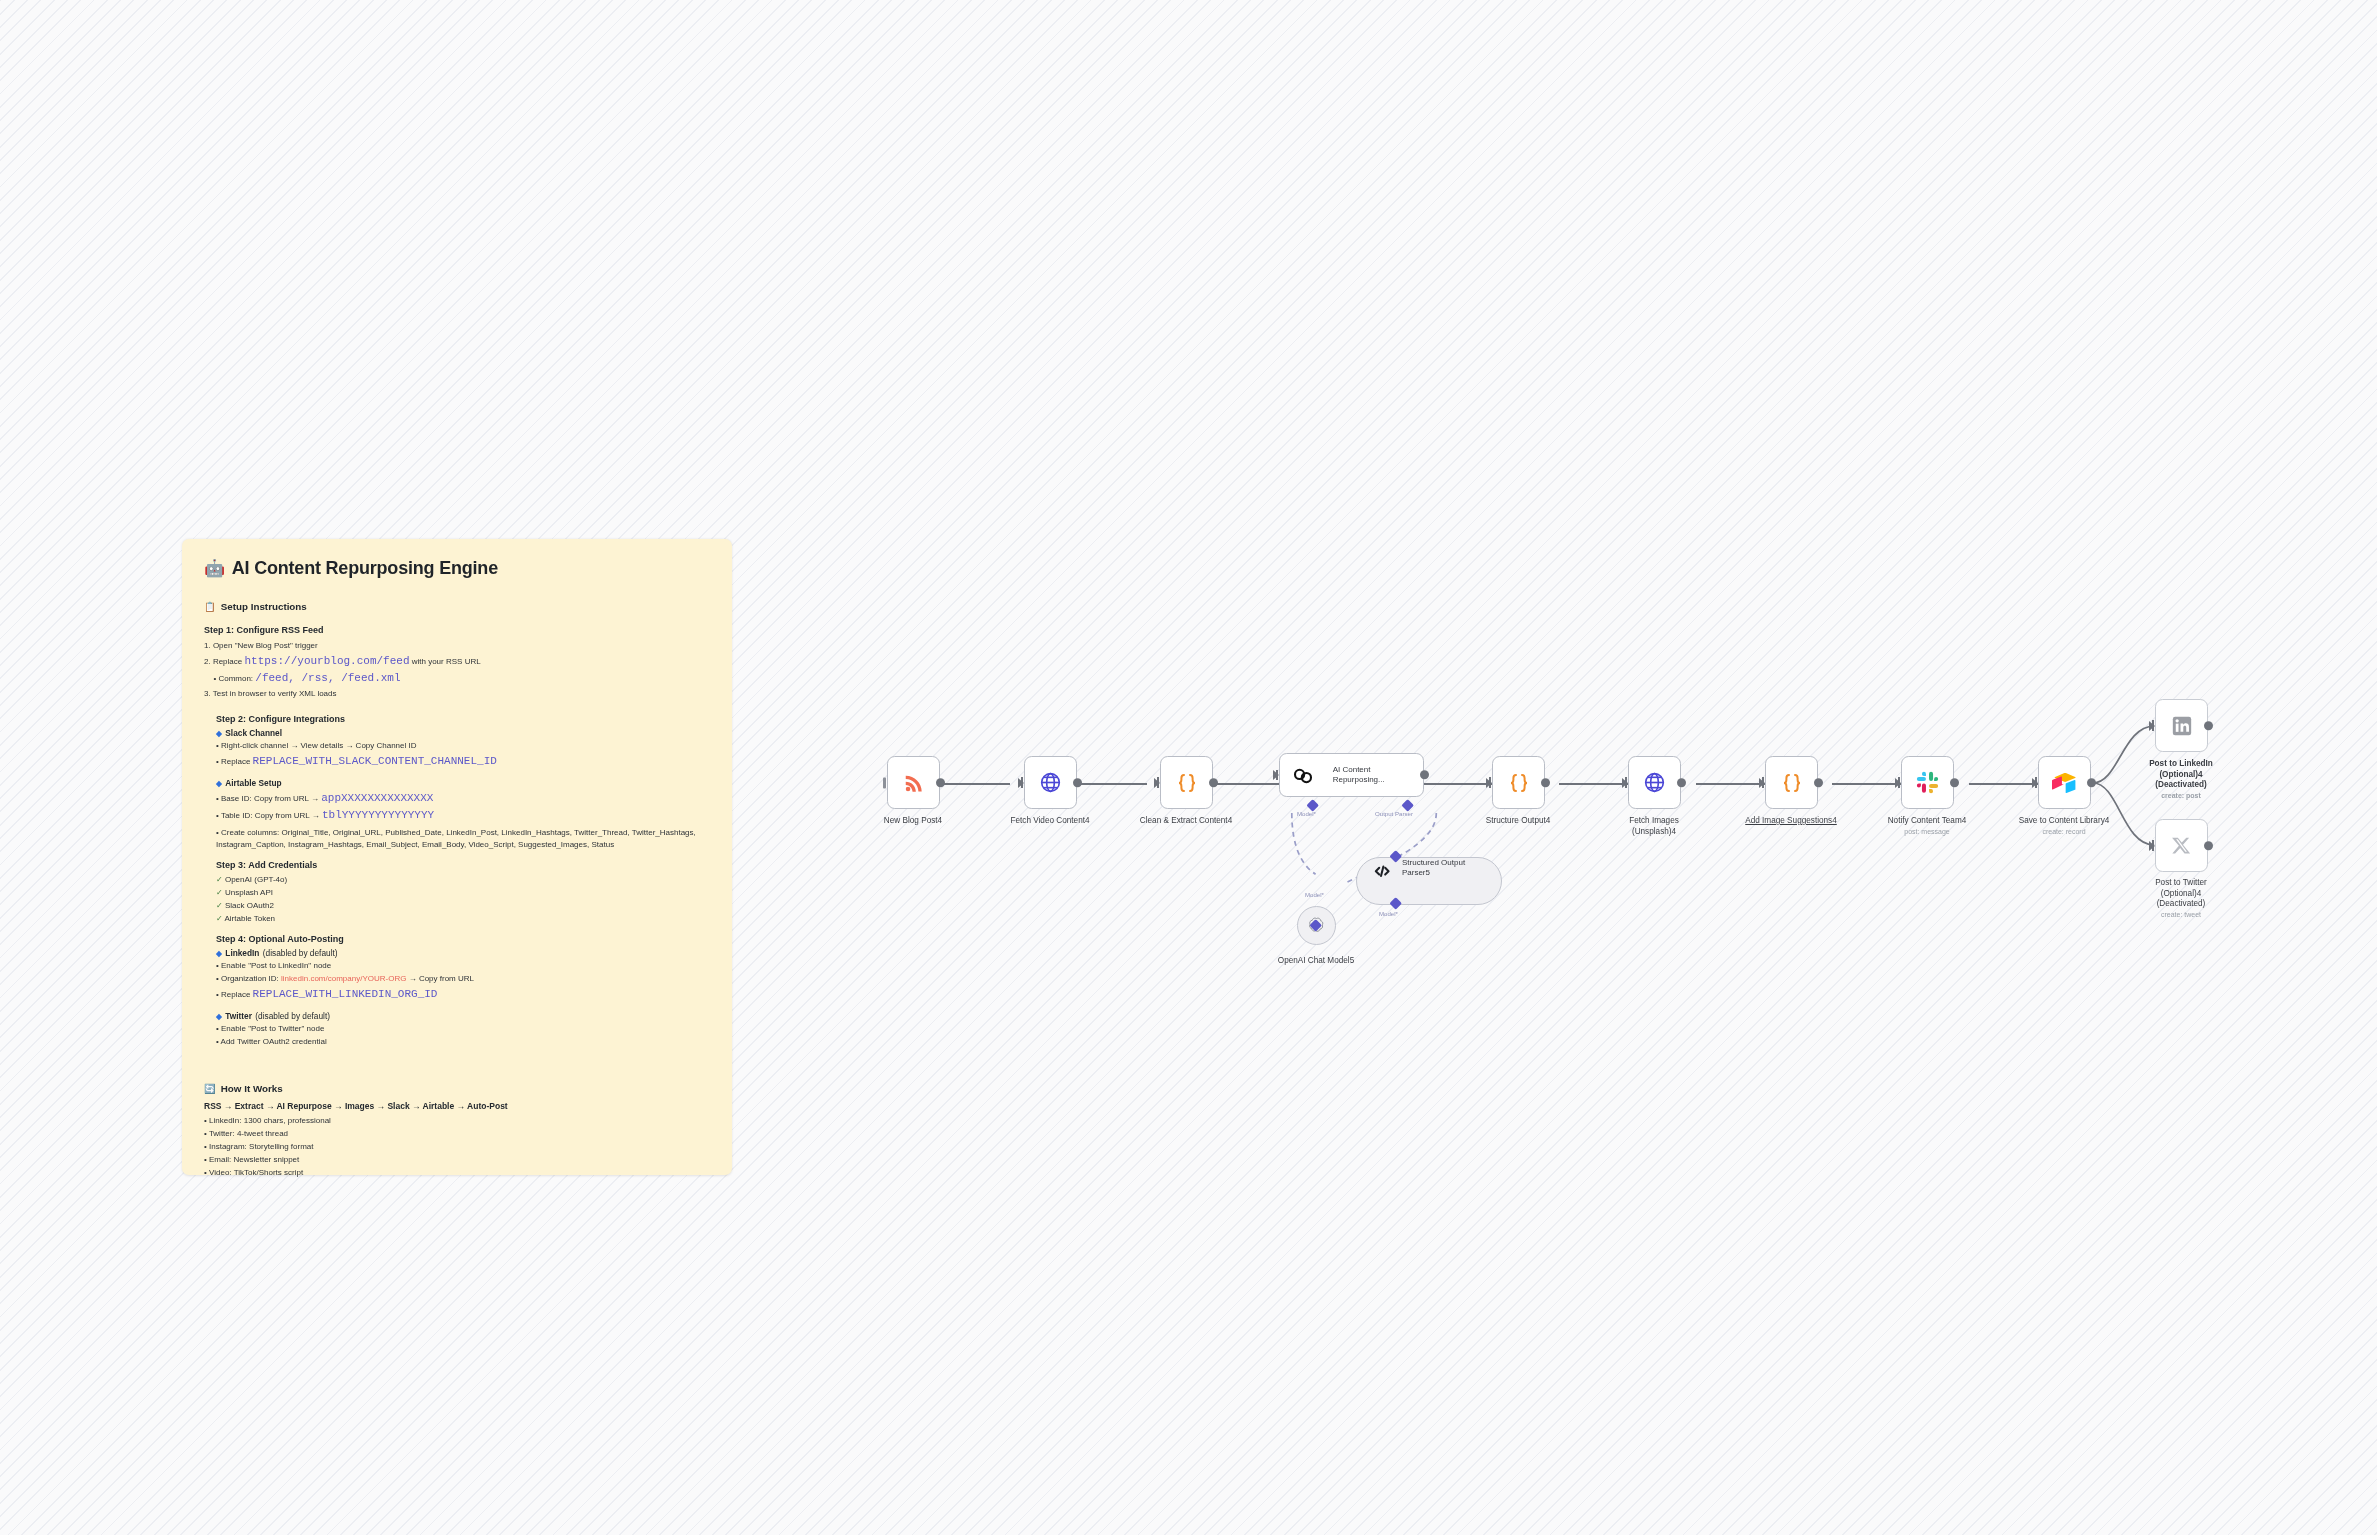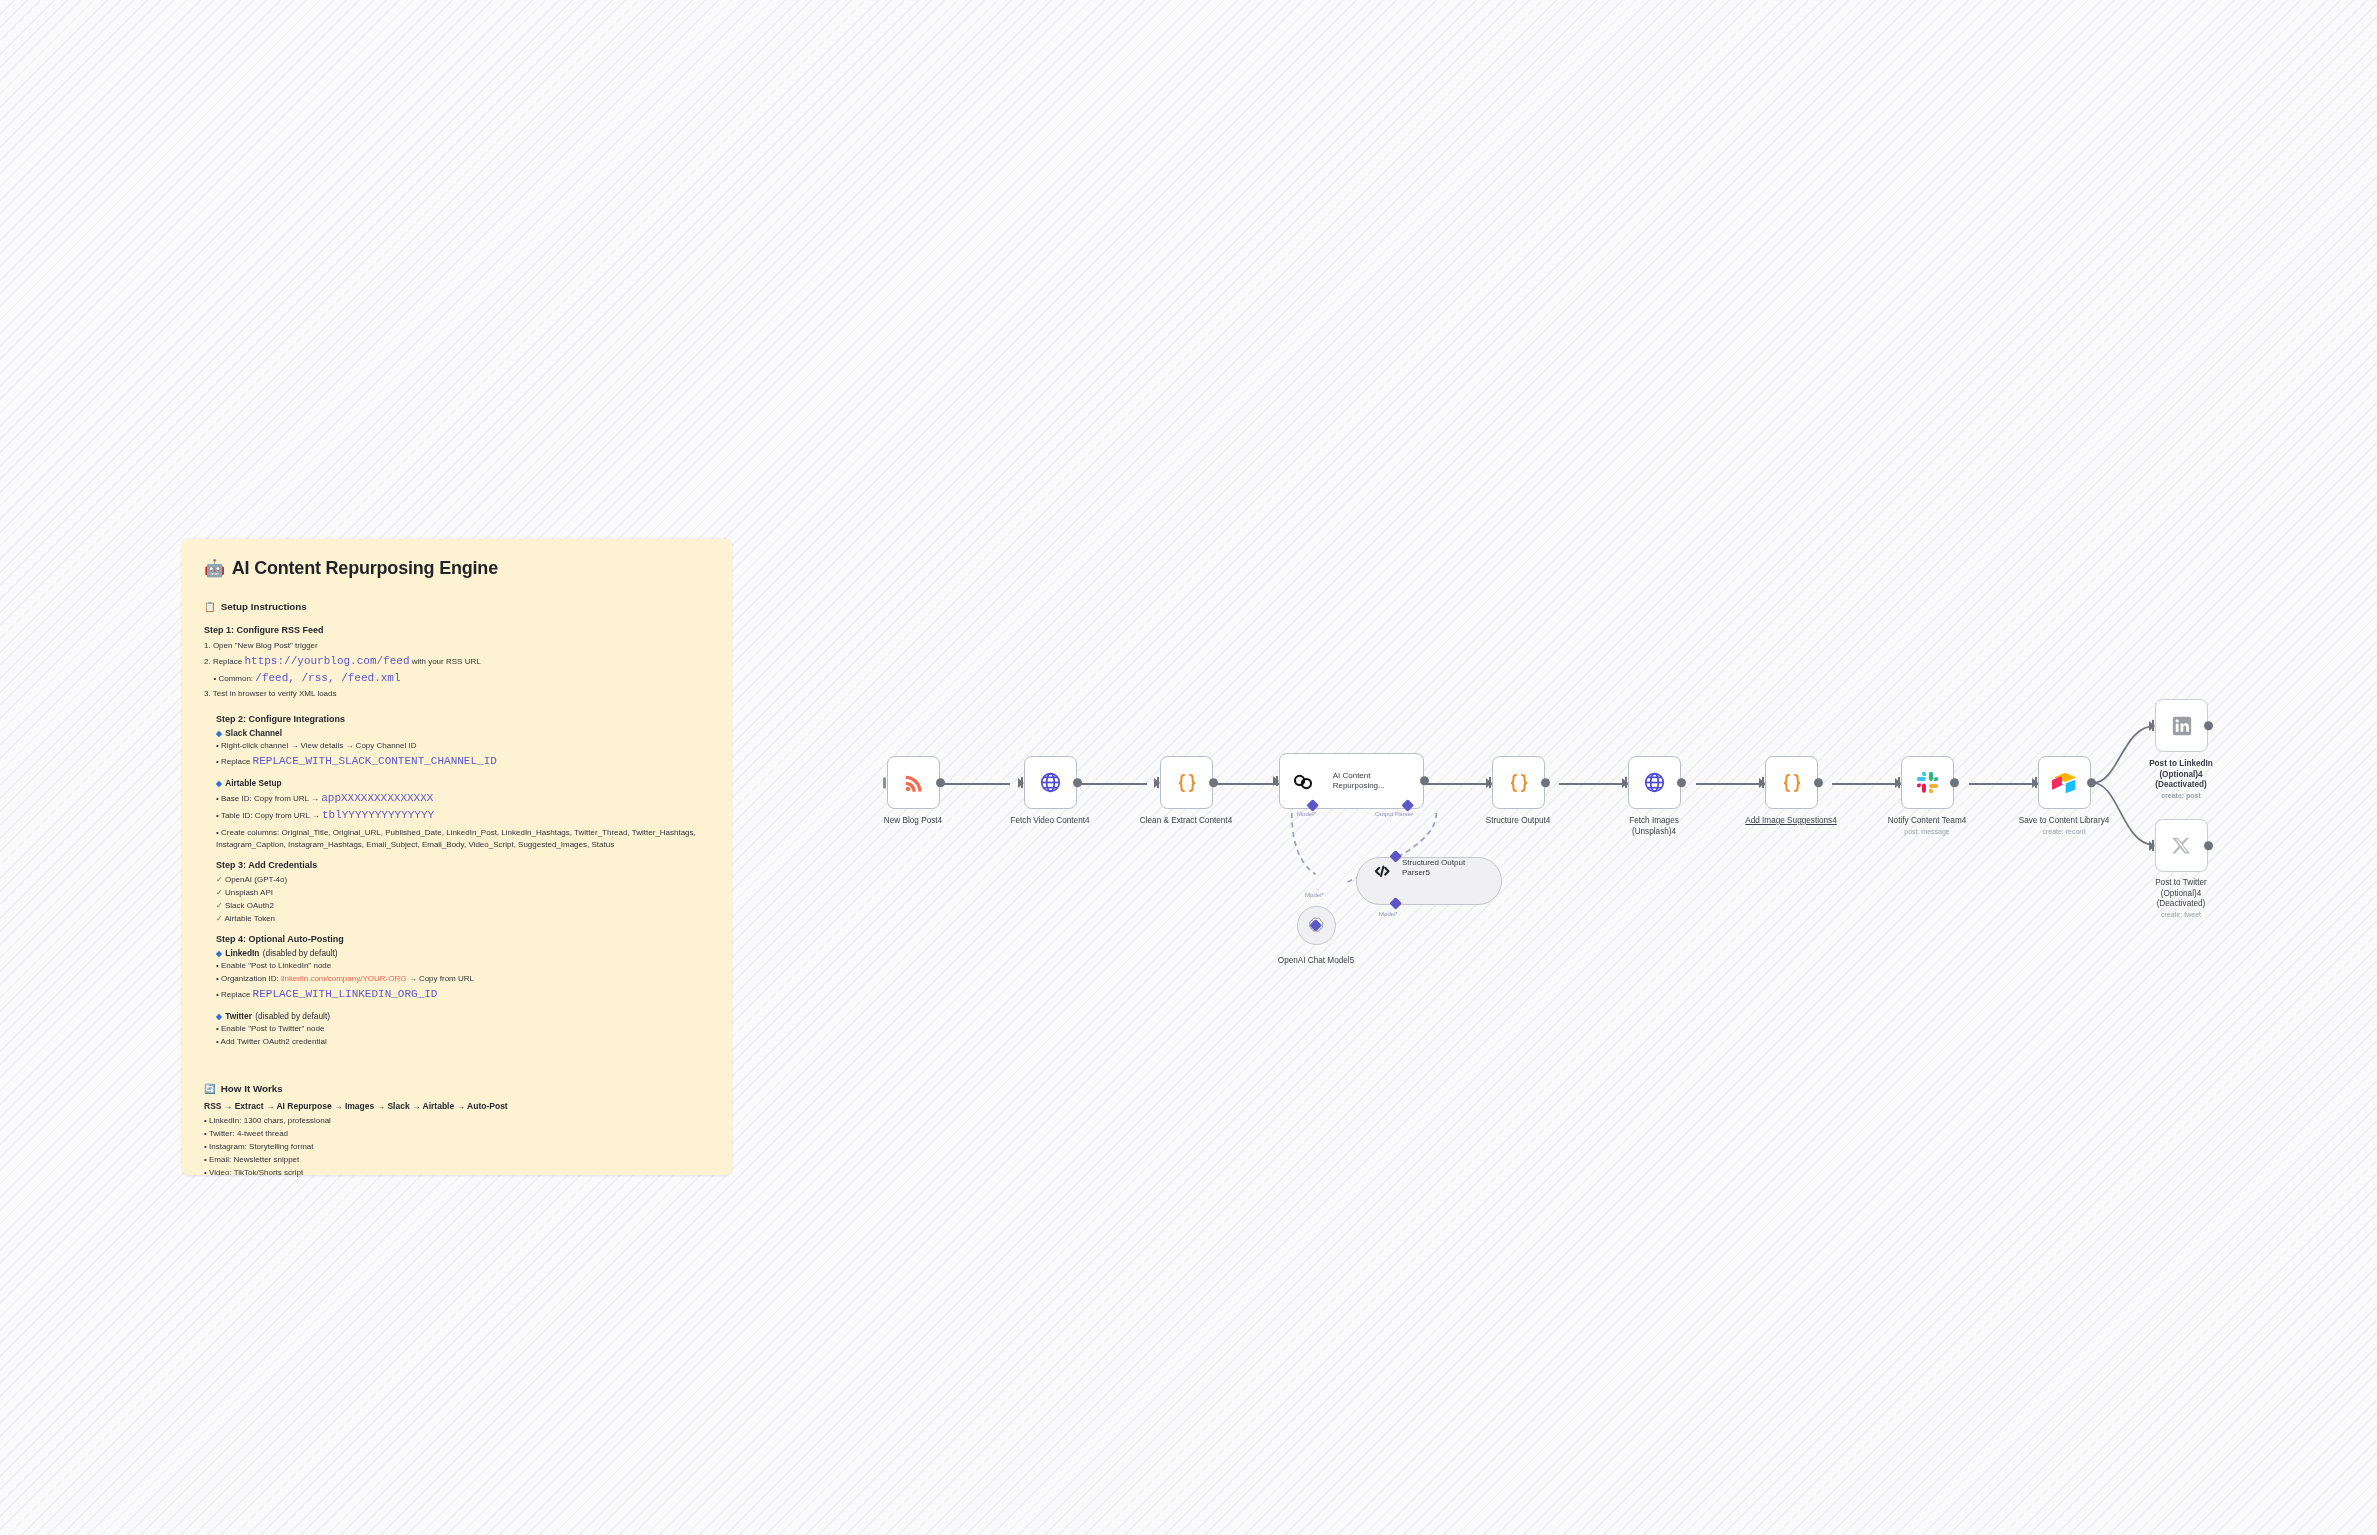--- a/index.html
+++ b/index.html
@@ -117,21 +117,21 @@
     background: #fff;
     border: 1.2px solid #b9bdc6;
     border-radius: 7.7px;
     box-sizing: border-box;
     display: flex;
     align-items: center;
     justify-content: center;
   }
   .node.wide {
     width: 145px;
-    height: 56px;
+    height: 44px;
     justify-content: flex-start;
     padding-left: 10.2px;
     gap: 17px;
   }
   .node.dim { border-color: #c8ccd3; }
   .node-icon { width: 25.5px; height: 25.5px; display:flex; align-items:center; justify-content:center; }
   .node-inline-label {
     font-size: 8px;
     line-height: 1.28;
     color: #36393f;

